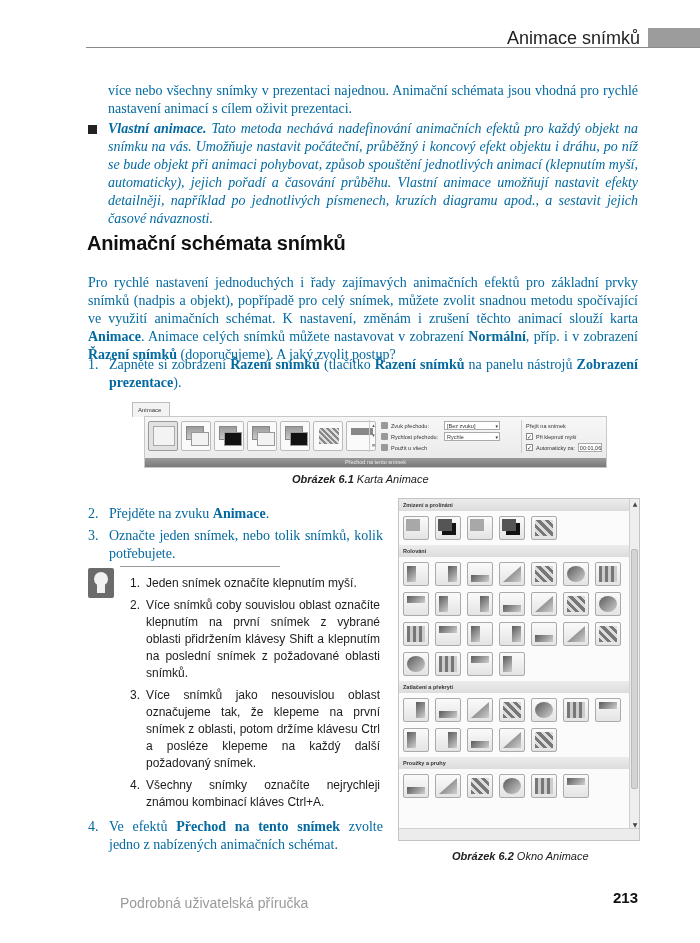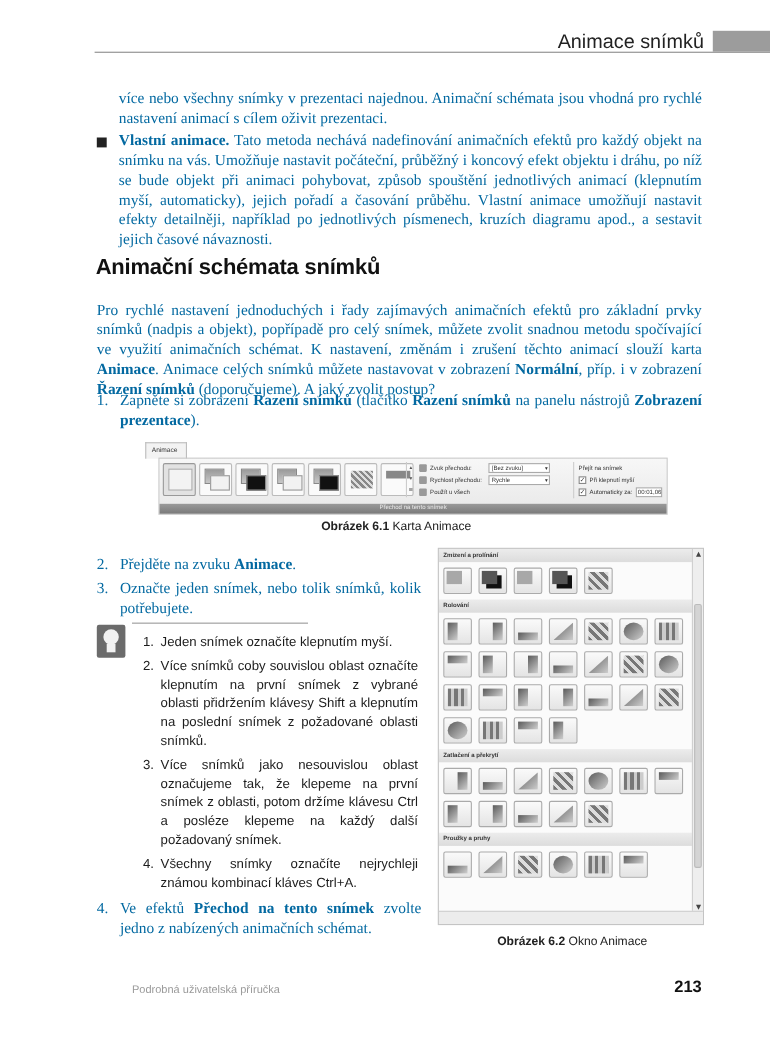--- a/index.html
+++ b/index.html
@@ -7,21 +7,21 @@
   body { position: relative; font-family: "DejaVu Serif", "Liberation Serif", serif; color: #1a1a1a; }
 
   
   .running-head { position: absolute; left: 86px; right: 0; top: 28px; height: 20px; border-bottom: 1px solid #8a8a8a; }
   .running-head .title { position: absolute; right: 60px; top: 0; font-family: "Liberation Sans", sans-serif; font-size: 18px; color: #222; }
   .running-head .tab { position: absolute; right: 0; top: 0; width: 52px; height: 19px; background: #9c9c9c; }
 
   .serif { font-family: "Liberation Serif", serif; font-size: 14px; line-height: 18px; color: #0369a1; text-align: justify; }
 
   .para-top { position: absolute; left: 108px; top: 82px; width: 530px; }
-  .bullet-block { position: absolute; left: 88px; top: 120px; width: 550px; }
+  .bullet-block { position: absolute; left: 88px; top: 120px; width: 550px; font-style: italic; }
   .bullet-block .sq { position: absolute; left: 0; top: 5px; width: 9px; height: 9px; background: #222; }
   .bullet-block .txt { margin-left: 20px; }
 
   h1.section { position: absolute; left: 87px; top: 232px; font-family: "Liberation Sans", sans-serif; font-weight: bold; font-size: 20px; color: #111; letter-spacing: -0.2px; }
   .intro { position: absolute; left: 88px; top: 274px; width: 550px; }
 
   .step { position: absolute; }
   .step .num { position: absolute; left: 0; top: 0; }
   .step .txt { margin-left: 21px; }
   .step1 { left: 88px; top: 356px; width: 550px; }
@@ -45,21 +45,21 @@
   .opt-row { height: 11px; display: flex; align-items: center; gap: 3px; }
   .opt-row .ic { width: 7px; height: 7px; background: #999; border-radius: 1px; }
   .opt-row .lbl { width: 50px; }
   .opt-row .dd { width: 56px; height: 9px; border: 1px solid #aaa; background: #fff; padding-left: 2px; line-height: 8px; position: relative; }
   .opt-row .dd::after { content: "▾"; position: absolute; right: 1px; top: 0; font-size: 5px; }
   .adv { position: absolute; left: 376px; top: 3px; width: 84px; font-family: "Liberation Sans", sans-serif; font-size: 5.5px; color: #333; border-left: 1px solid #ccc; padding-left: 4px; }
   .adv .row { height: 11px; display: flex; align-items: center; gap: 3px; }
   .cb { width: 7px; height: 7px; border: 1px solid #888; background: #fff; font-size: 6px; line-height: 6px; text-align: center; }
   .spin { width: 24px; height: 9px; border: 1px solid #aaa; background: #fff; line-height: 8px; padding-left: 1px; }
 
-  .caption { position: absolute; font-family: "Liberation Sans", sans-serif; font-size: 11px; color: #222; }
+  .caption { position: absolute; font-family: "Liberation Sans", sans-serif; font-size: 11px; color: #222; font-style: italic; }
   .caption b { font-weight: bold; }
   .cap61 { left: 292px; top: 473px; }
   .cap62 { left: 452px; top: 850px; }
 
   .step2 { left: 88px; top: 505px; width: 295px; }
   .step3 { left: 88px; top: 527px; width: 295px; }
 
   
   .tip-rule { position: absolute; left: 120px; top: 566px; width: 160px; height: 1px; background: #999; }
   .tip-icon { position: absolute; left: 88px; top: 568px; width: 26px; height: 30px; background: #6b6b6b; border-radius: 2px; }
@@ -89,21 +89,21 @@
   .cell.t8 .g { background: repeating-linear-gradient(90deg,#777 0 3px,#ccc 3px 6px); }
   .cell.fade1 .g { left: 2px; top: 2px; right: 8px; bottom: 8px; background: #a8a8a8; }
   .cell.fade2 .g { left: 2px; top: 2px; right: 8px; bottom: 8px; background: #555; box-shadow: 4px 4px 0 #111; }
   .vscroll { position: absolute; right: 0; top: 0; width: 10px; height: 331px; background: #eee; border-left: 1px solid #d0d0d0; }
   .vscroll .up, .vscroll .down { position: absolute; left: 0; width: 10px; height: 10px; font-size: 6px; text-align: center; line-height: 10px; color: #444; }
   .vscroll .up { top: 0; }
   .vscroll .down { bottom: 0; }
   .vscroll .thumb-s { position: absolute; left: 1px; top: 50px; width: 7px; height: 240px; background: #d4d4d4; border: 1px solid #bbb; border-radius: 2px; }
   .hbar { position: absolute; left: 0; bottom: 0; width: 100%; height: 12px; background: #ececec; border-top: 1px solid #d0d0d0; }
 
-  .footer-left { position: absolute; left: 88px; top: 895px; font-family: "Liberation Sans", sans-serif; font-size: 10px; color: #9a9a9a; padding-left: 32px; }
+  .footer-left { position: absolute; left: 88px; top: 895px; font-family: "Liberation Sans", sans-serif; font-size: 14px; color: #9a9a9a; padding-left: 32px; }
   .footer-right { position: absolute; right: 62px; top: 889px; font-family: "Liberation Sans", sans-serif; font-weight: bold; font-size: 15px; color: #111; }
 </style>
 </head>
 <body>
 
 <div class="running-head">
   <span class="title">Animace snímků</span>
   <span class="tab"></span>
 </div>
 

